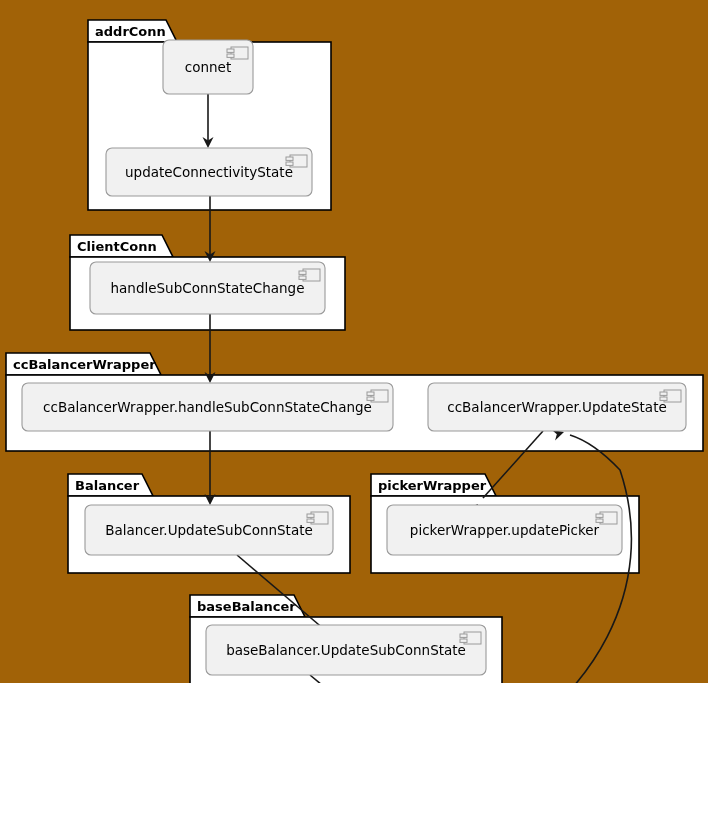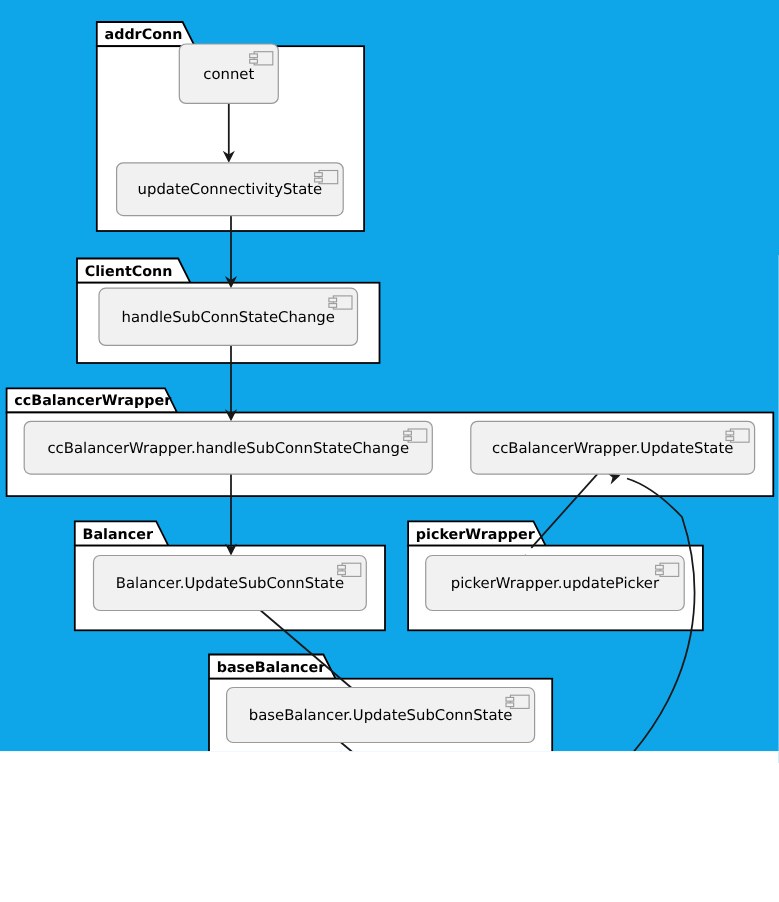--- a/index.html
+++ b/index.html
@@ -4,21 +4,21 @@
 <style>
   html, body {
     margin: 0;
     padding: 0;
     background: #FFFFFF;
   }
   #diagram-root {
     position: relative;
     width: 708px;
     height: 683px;
-    background: #0ea5e9;
+    background: #a16207;
     font-family: "DejaVu Sans", sans-serif;
     overflow: hidden;
   }
   svg#uml-canvas {
     position: absolute;
     left: 0;
     top: 0;
     width: 708px;
     height: 820px;
     display: block;

